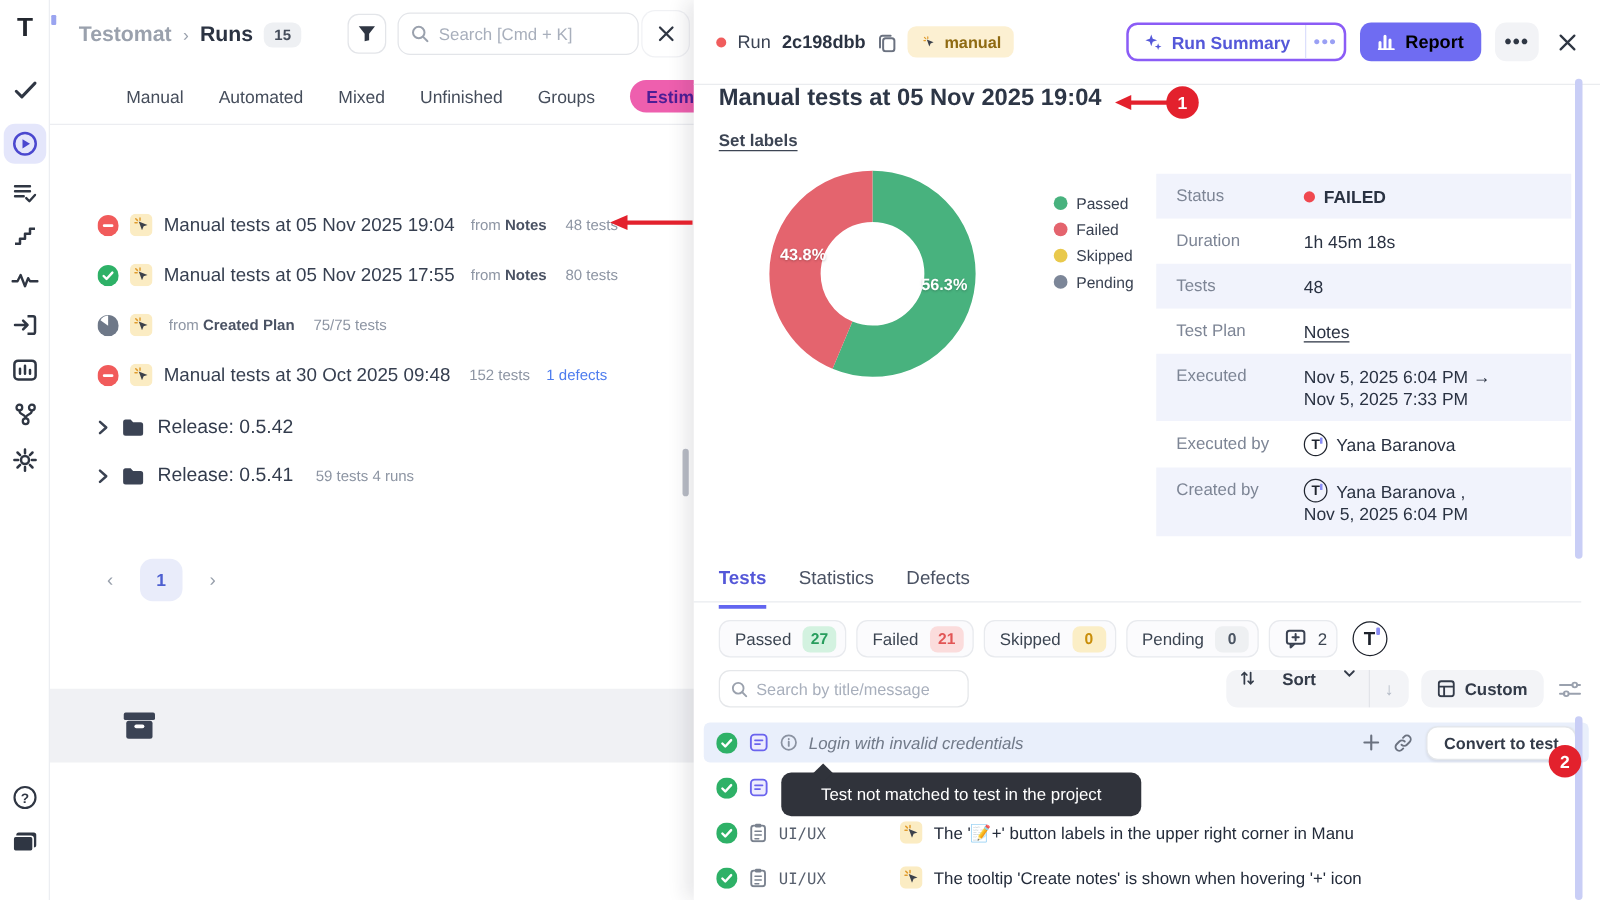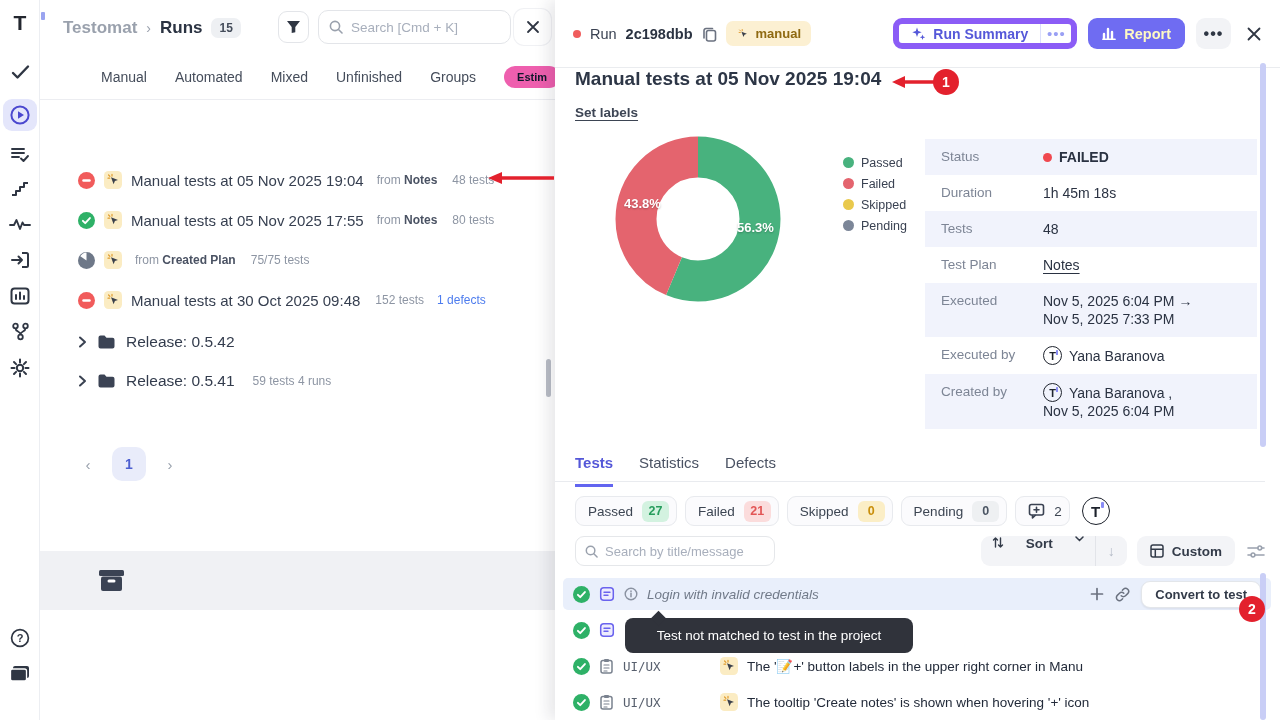--- a/index.html
+++ b/index.html
@@ -26,21 +26,21 @@
     display:flex;align-items:center;justify-content:center;background:#fff}
   .lsearch{position:absolute;left:278px;top:10px;width:193px;height:34px;border:1px solid #e3e5e9;border-radius:10px;
     display:flex;align-items:center;gap:8px;padding:0 10px;background:#fff}
   .lsearch input{border:none;outline:none;width:140px;font-size:13.5px;font-family:"Liberation Sans",sans-serif;color:#3c4552;background:transparent}
   .lsearch input::placeholder{color:#a8afbc}
   .lclose{position:absolute;left:474px;top:9px;width:37px;height:36px;background:#fff;border-radius:10px;
     display:flex;align-items:center;justify-content:center;box-shadow:0 0 0 1px rgba(230,232,236,.6)}
   .ltabs{position:absolute;left:0;top:55px;width:100%;height:45px;border-bottom:1px solid #ecedf1;
     display:flex;align-items:center;gap:28px;padding-left:33px}
   .ltab{font-size:14px;color:#454d5b}
-  .ltab-pink{background:#ee5fae;color:#0f172a;font-weight:600;font-size:11px;padding:5px 13px 5px 13px;border-radius:14px;white-space:nowrap}
+  .ltab-pink{background:#ee5fae;color:#4c1d95;font-weight:600;font-size:14px;padding:5px 13px 5px 13px;border-radius:14px;white-space:nowrap}
   .runs{position:absolute;left:0;top:160px;width:100%}
   .runrow{height:40px;display:flex;align-items:center;gap:9px;padding-left:38px}
   .runrow .title{font-size:15px;color:#363f50}
   .runrow .from{font-size:12px;color:#8d95a3;margin-left:4px}
   .runrow .from b{color:#4a5263;font-weight:700}
   .runrow .tests{font-size:12px;color:#8d95a3;margin-left:6px}
   .runrow .defects{font-size:12px;color:#4d7cee;margin-left:4px}
   .folders{position:absolute;left:0;top:322px;width:100%}
   .folderrow{height:39px;display:flex;align-items:center;gap:10px;padding-left:38px}
   .folderrow .fname{font-size:15.5px;color:#333c4d}
@@ -56,26 +56,26 @@
 
   
   .rpanel{position:absolute;left:555px;top:0;width:725px;height:720px;background:#fff;box-shadow:-7px 0 14px rgba(25,30,45,.10);z-index:6}
   .rhead{position:absolute;left:0;top:0;width:100%;height:68px;border-bottom:1px solid #eaecef;display:flex;align-items:center;padding:0 18px;gap:9px}
   .rdot{width:8px;height:8px;border-radius:50%;background:#f05d5d}
   .rrun{font-size:14.5px;color:#3a4252}
   .rid{font-size:14.5px;font-weight:700;color:#2b3342}
   .badge-manual{display:flex;align-items:center;gap:6px;background:#fcf0d2;border-radius:7px;height:25px;padding:0 10px;
     font-size:13px;font-weight:600;color:#8f6a12}
   .rhead-right{margin-left:auto;display:flex;align-items:center;gap:11px}
-  .sum-group{display:flex;align-items:stretch;height:31px;border:6px solid #8b5cf6;border-radius:9px;overflow:hidden;background:#fff}
+  .sum-group{display:flex;align-items:stretch;height:31px;border:2px solid #8b5cf6;border-radius:9px;overflow:hidden;background:#fff}
   .sum-main{display:flex;align-items:center;gap:7px;padding:0 12px;color:#5558d9;font-size:14px;font-weight:600}
   .sum-div{width:1px;background:#dcdffc}
   .sum-dots{width:30px;display:flex;align-items:center;justify-content:center;color:#9aa0f4;font-size:15px;letter-spacing:1px}
   .btn-report{display:flex;align-items:center;gap:8px;height:31px;padding:0 14px;background:#6f6cf2;border-radius:9px;
-    color:#fef9c3;font-size:14.5px;font-weight:600}
+    color:#000000;font-size:14.5px;font-weight:600}
   .btn-more{width:35px;height:31px;background:#f2f3f6;border-radius:9px;display:flex;align-items:center;justify-content:center;
     color:#2f3744;font-weight:700;letter-spacing:1px}
   .rclose{margin-left:4px}
   .rtitle{position:absolute;left:20px;top:68px;font-size:19px;font-weight:700;color:#2d3646}
   .setlabels{position:absolute;left:20px;top:105px;font-size:13.5px;font-weight:600;color:#3d4554;text-decoration:underline;text-underline-offset:3px}
   .donut-wrap{position:absolute;left:56px;top:132px;width:174px;height:174px}
   .donut-label{position:absolute;color:#fff;font-size:13px;font-weight:700;text-shadow:0 1px 2px rgba(0,0,0,.25)}
   .legend{position:absolute;left:288px;top:152px}
   .leg-item{display:flex;align-items:center;gap:7px;height:21px}
   .leg-dot{width:11px;height:11px;border-radius:50%}

